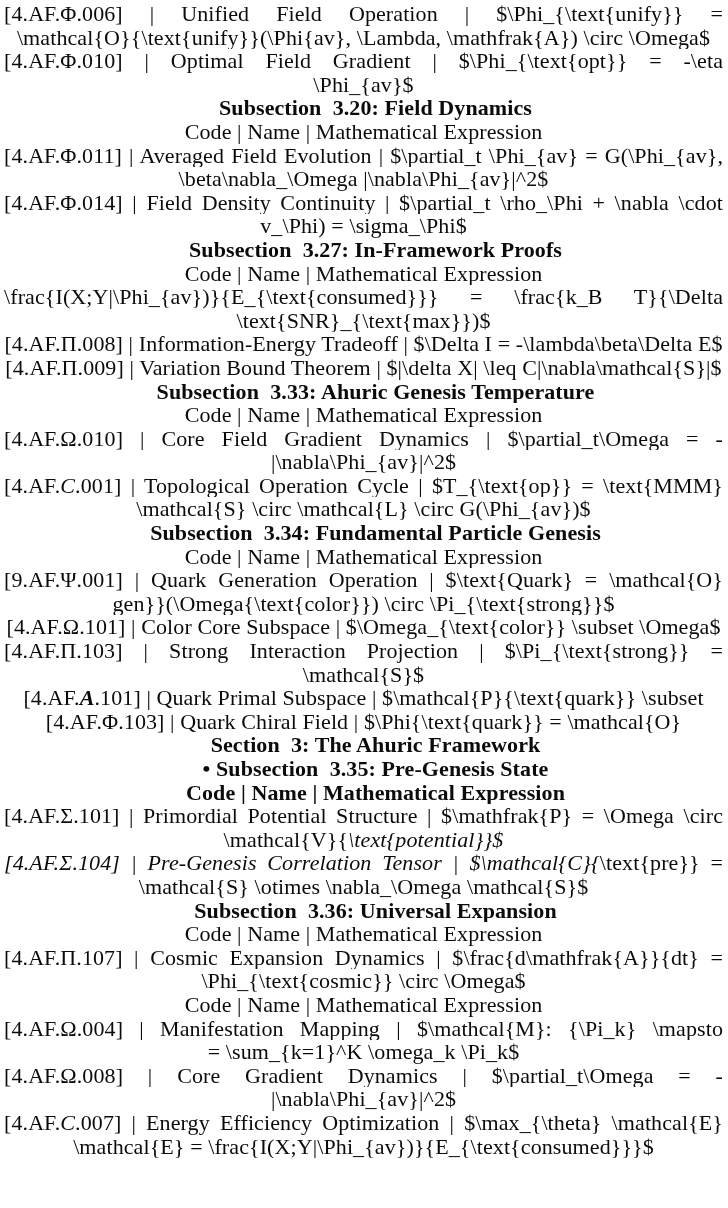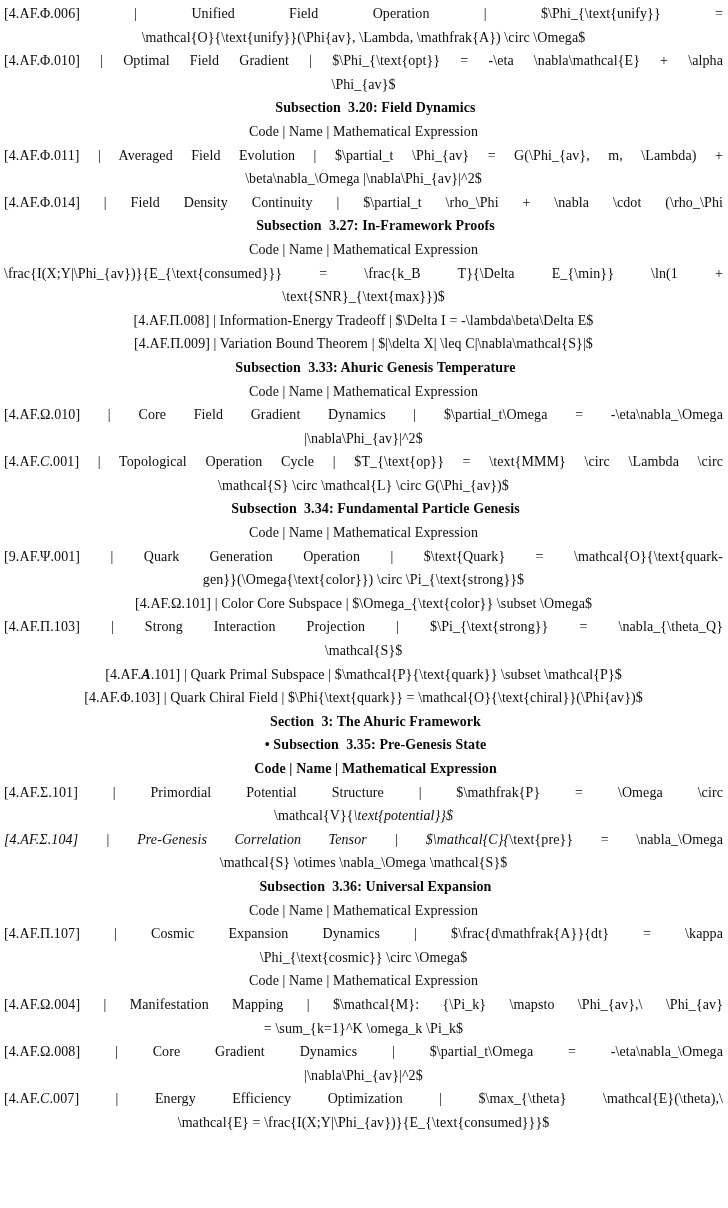--- a/index.html
+++ b/index.html
@@ -6,21 +6,21 @@
   body {
     width: 728px; height: 1208px;
     background: #ffffff;
     overflow: hidden;
   }
   .page {
     box-sizing: border-box;
     width: 728px; height: 1208px;
     padding: 2px 5px 9px 4px;
     font-family: "Liberation Serif", "DejaVu Serif", serif;
-    font-size: 14px;
+    font-size: 22px;
     letter-spacing: 0.1px;
     color: #0b0b0b;
   }
   .line {
     height: 23.6px;
     line-height: 23.6px;
     overflow: hidden;
     text-align: center;
     white-space: normal;
   }
@@ -40,20 +40,21 @@
 <div class="page" id="doc">
     <div class="line j"><span>[4.AF.Φ.006] | Unified Field Operation | $\Phi_{\text{unify}} =</span></div>
     <div class="line"><span>\mathcal{O}{\text{unify}}(\Phi{av}, \Lambda, \mathfrak{A}) \circ \Omega$</span></div>
     <div class="line j"><span>[4.AF.Φ.010] | Optimal Field Gradient | $\Phi_{\text{opt}} = -\eta \nabla\mathcal{E} + \alpha</span></div>
     <div class="line"><span>\Phi_{av}$</span></div>
     <div class="line b"><span>Subsection&nbsp; 3.20: Field Dynamics</span></div>
     <div class="line"><span>Code | Name | Mathematical Expression</span></div>
     <div class="line j"><span>[4.AF.Φ.011] | Averaged Field Evolution | $\partial_t \Phi_{av} = G(\Phi_{av}, m, \Lambda) +</span></div>
     <div class="line"><span>\beta\nabla_\Omega |\nabla\Phi_{av}|^2$</span></div>
     <div class="line j"><span>[4.AF.Φ.014] | Field Density Continuity | $\partial_t \rho_\Phi + \nabla \cdot (\rho_\Phi</span></div>
+    <div class="line"><span>v_\Phi) = \sigma_\Phi$</span></div>
     <div class="line b"><span>Subsection&nbsp; 3.27: In-Framework Proofs</span></div>
     <div class="line"><span>Code | Name | Mathematical Expression</span></div>
     <div class="line j"><span>\frac{I(X;Y|\Phi_{av})}{E_{\text{consumed}}} = \frac{k_B T}{\Delta E_{\min}} \ln(1 +</span></div>
     <div class="line"><span>\text{SNR}_{\text{max}})$</span></div>
     <div class="line"><span>[4.AF.Π.008] | Information-Energy Tradeoff | $\Delta I = -\lambda\beta\Delta E$</span></div>
     <div class="line"><span>[4.AF.Π.009] | Variation Bound Theorem | $|\delta X| \leq C|\nabla\mathcal{S}|$</span></div>
     <div class="line b"><span>Subsection&nbsp; 3.33: Ahuric Genesis Temperature</span></div>
     <div class="line"><span>Code | Name | Mathematical Expression</span></div>
     <div class="line j"><span>[4.AF.Ω.010] | Core Field Gradient Dynamics | $\partial_t\Omega = -\eta\nabla_\Omega</span></div>
     <div class="line"><span>|\nabla\Phi_{av}|^2$</span></div>

